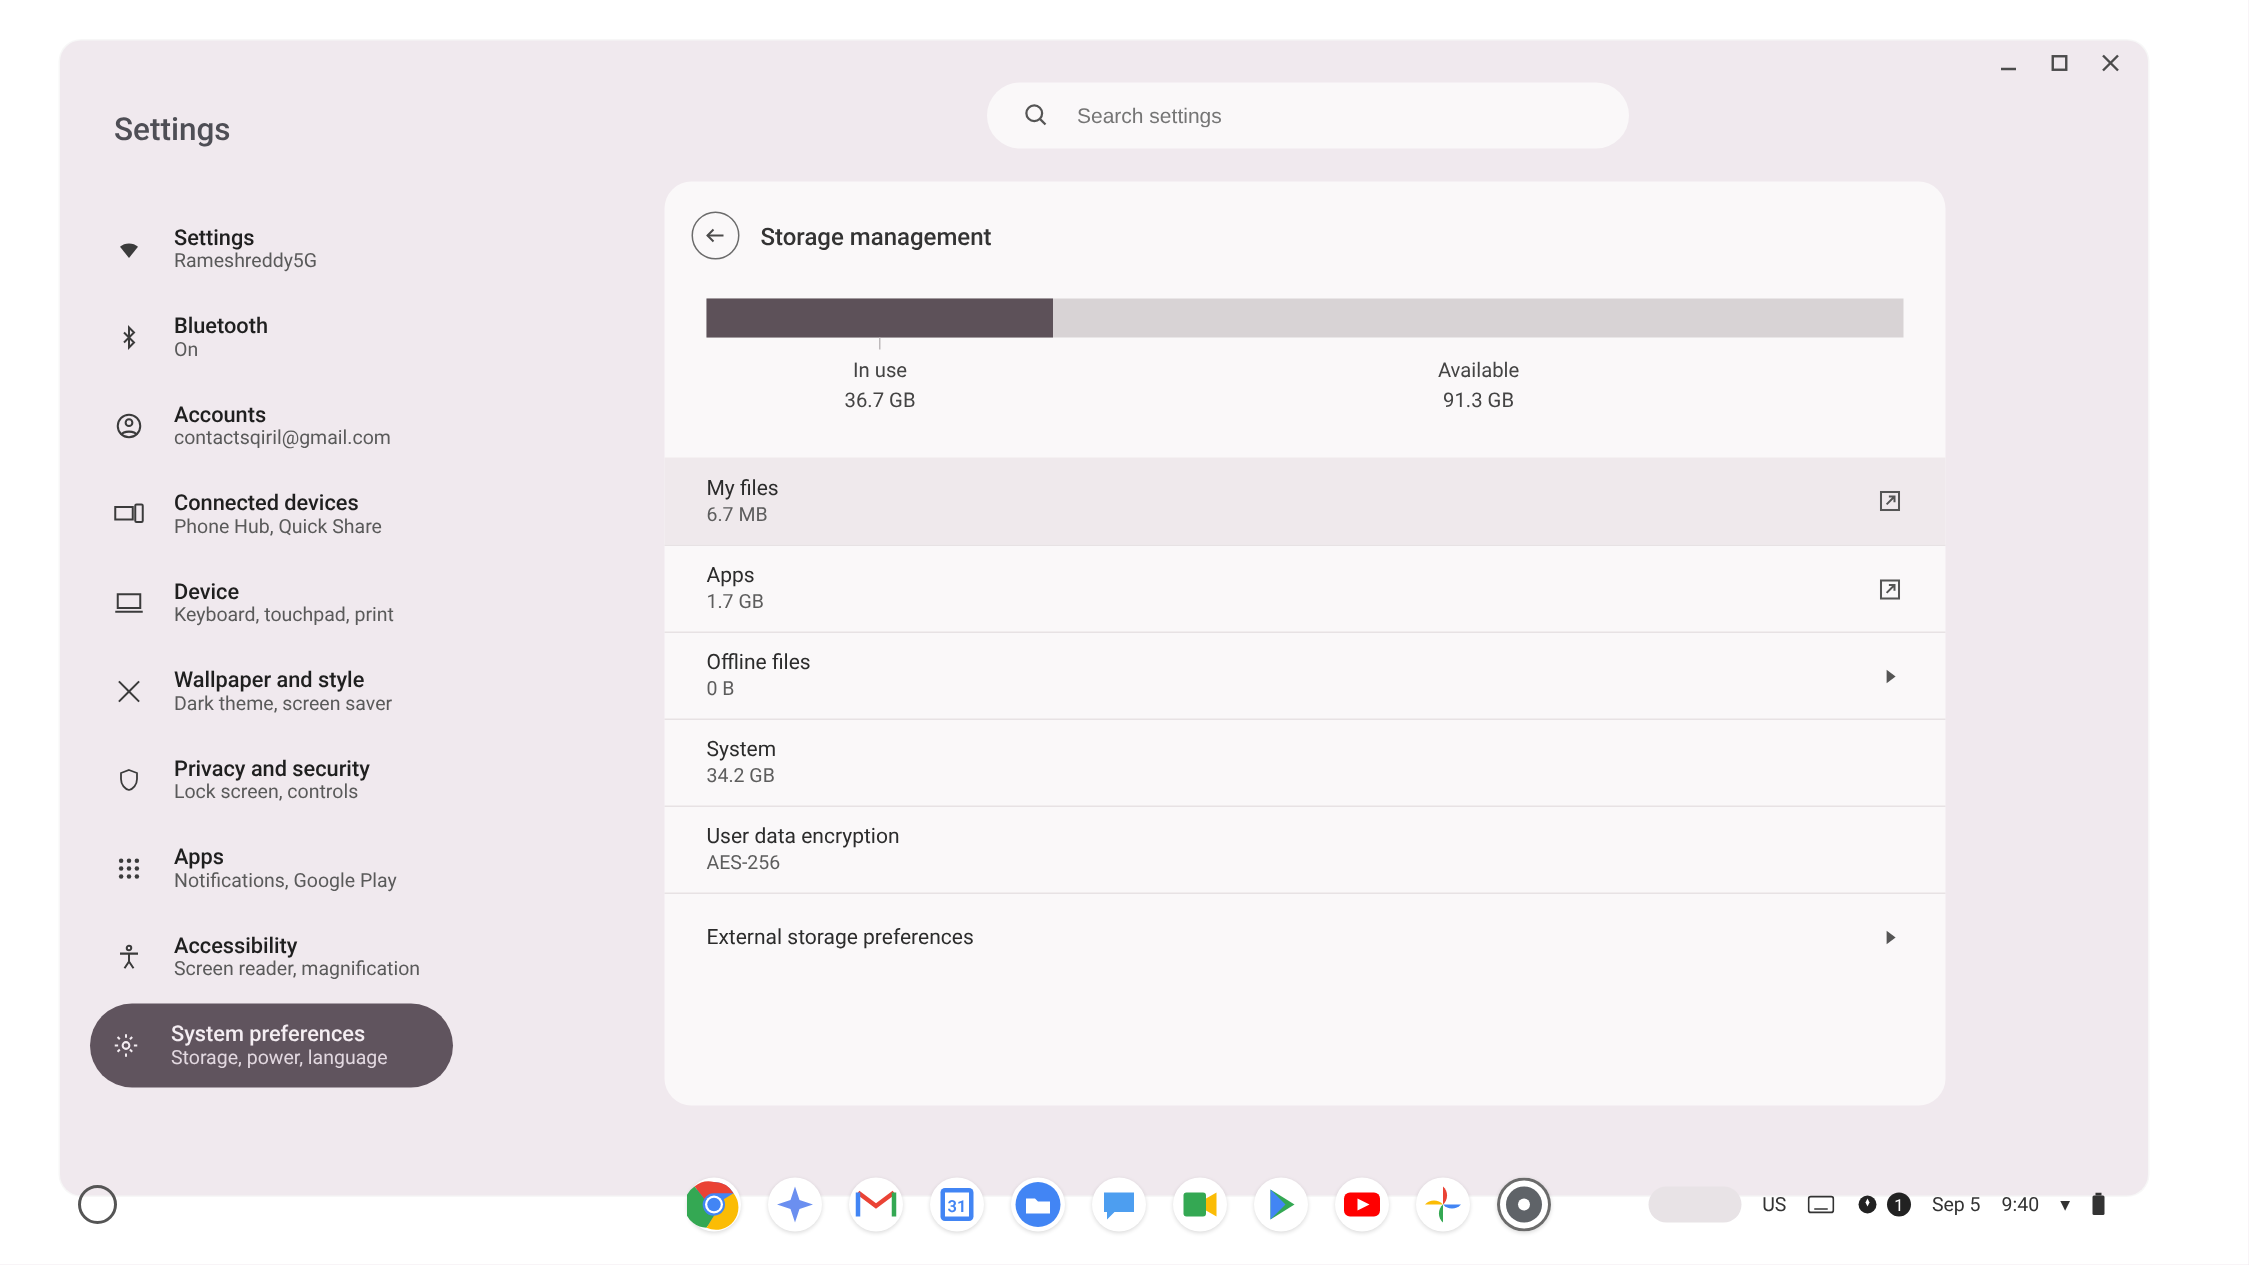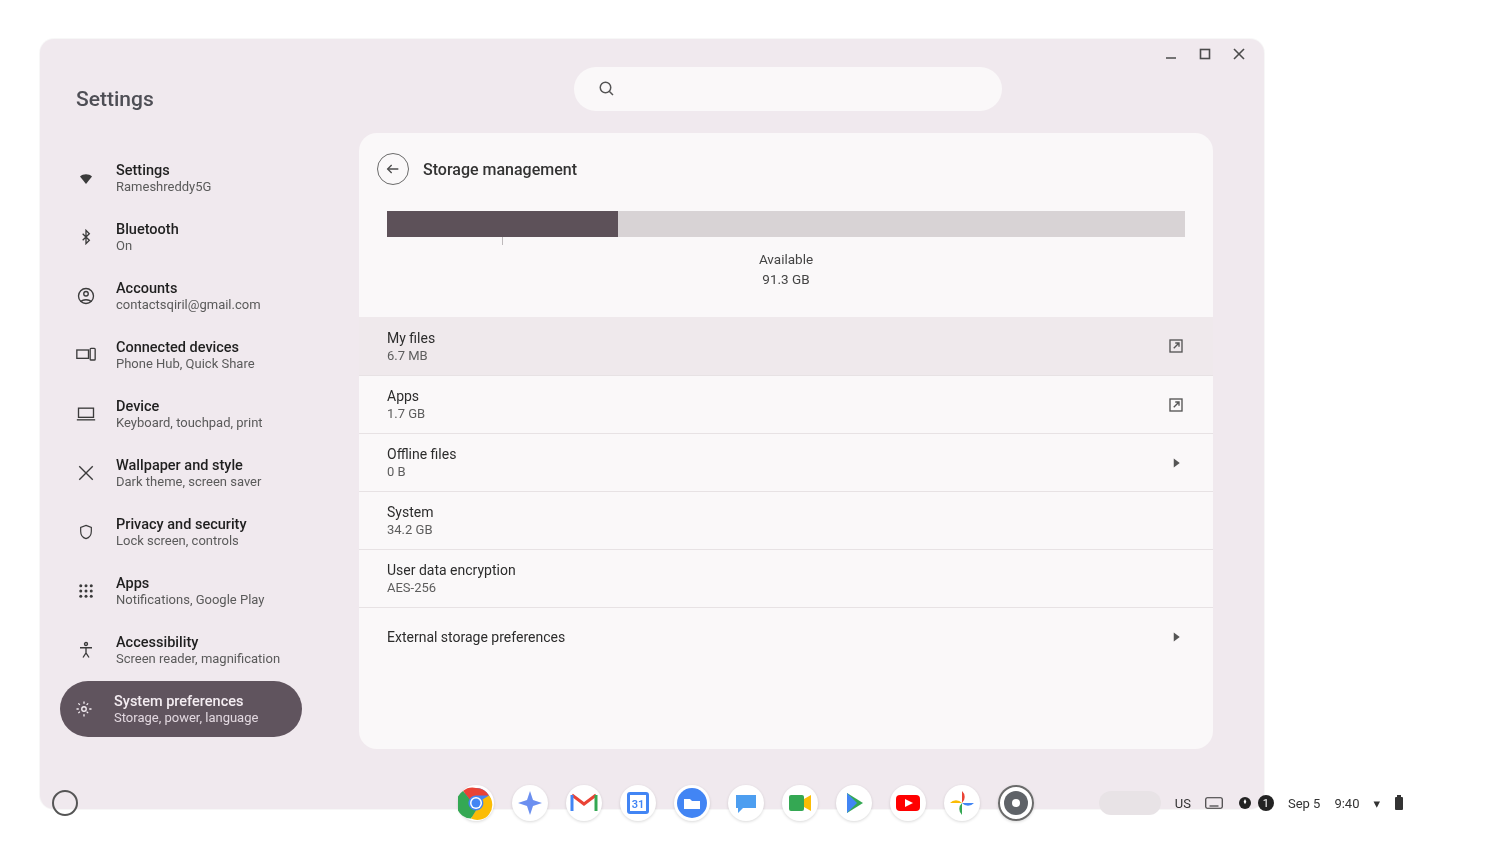--- a/index.html
+++ b/index.html
@@ -6,22 +6,22 @@
   body {
     font-family: "Google Sans", Roboto, Arial, sans-serif;
     background: #fff;
     width: 1499px;
     height: 843px;
     overflow: hidden;
     position: relative;
   }
   .window {
     position: absolute;
-    left: 40px; top: 39px;
-    width: 1224px; height: 770px;
+    left: 40px; top: 27px;
+    width: 1392px; height: 770px;
     background: #f0e9ee;
     border-radius: 14px;
     overflow: hidden;
     box-shadow: 0 0 0 1px rgba(0,0,0,.03);
   }
   .titlebar {
     height: 30px;
     display: flex;
     justify-content: flex-end;
     align-items: center;
@@ -333,39 +333,44 @@
     </div>
 
     <div class="center">
       <div class="search-wrap">
         <span>
             <svg width="18" height="18" viewBox="0 0 24 24" fill="none" stroke="#555" stroke-width="2">
               <circle cx="10" cy="10" r="7"></circle>
               <line x1="20" y1="20" x2="15" y2="15"></line>
             </svg>
           </span>
+        <input placeholder="Search settings" style="">
       </div>
 
       <div class="card">
         <div class="card-head">
           <div class="back-btn">
             <svg width="16" height="16" viewBox="0 0 24 24" fill="none" stroke="#4b4b4b" stroke-width="2">
                 <line x1="20" y1="12" x2="4" y2="12"></line>
                 <polyline points="10 6 4 12 10 18"></polyline>
               </svg>
           </div>
           <div class="card-title">Storage management</div>
         </div>
 
         <div class="chart">
           <div class="bar-bg">
             <div class="bar-fill" id="barfill" style="width: 29%;"></div>
             <div class="bar-tick" style="left:14.4%"></div>
           </div>
           <div class="chart-labels">
+            <div class="col inuse">
+              <span>In use</span>
+              <span>36.7 GB</span>
+            </div>
             <div class="col avail">
               <span>Available</span>
               <span>91.3 GB</span>
             </div>
           </div>
         </div>
 
         <div class="list" id="rows">
             <div class="row">
               <div class="left">

